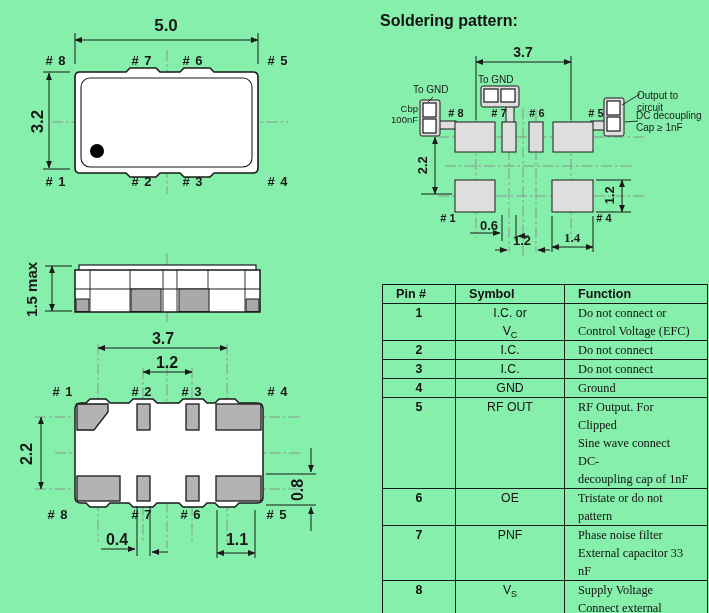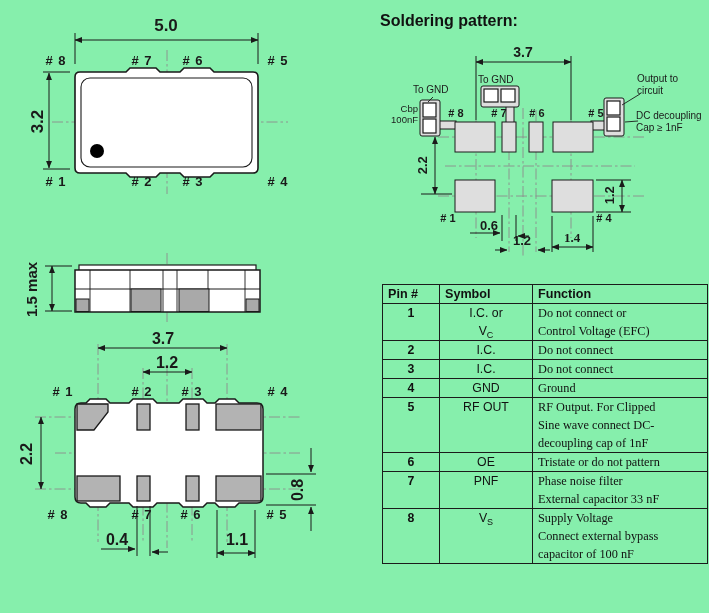--- a/index.html
+++ b/index.html
@@ -13,21 +13,21 @@
   .dimS{font-size:13px;font-weight:700;text-align:center;}
   .pin{font-size:13px;font-weight:600;text-align:center;letter-spacing:1px;}
   .pinS{font-size:11px;font-weight:600;text-align:center;}
   .ann{font-size:10px;line-height:1.15;}
   .annR{text-align:right;}
   .rot{transform:rotate(-90deg);}
   .sec-title{font-weight:700;font-size:16px;color:#111;}
   .tablewrap{position:absolute;left:382px;top:284px;width:326px;}
   .tbl-title{font-weight:700;font-size:15.5px;color:#111;margin:0 0 4px 1px;}
   table.pin-table{border-collapse:collapse;width:100%;font-size:12.3px;line-height:18px;color:#111;}
-  table.pin-table th,table.pin-table td{border:1.5px solid #1b1b1b;padding:0 5px;vertical-align:top;}
+  table.pin-table th,table.pin-table td{border:1.5px solid #1b1b1b;padding:0 13px;vertical-align:top;}
   table.pin-table th{text-align:left;height:18px;font-size:12.6px;}
   .c-pin{text-align:center;font-weight:700;width:46px;}
   .c-sym{text-align:center;width:82px;}
   .c-fn{white-space:pre-line;font-family:Liberation Serif, serif;}
   table.pin-table sub{font-size:9px;line-height:0;}
 </style>
 </head>
 <body>
 
 <div class="canvas">
@@ -214,21 +214,21 @@
   <div class="lbl pin" style="left:125px;top:508px;width:34px;"># 7</div>
   <div class="lbl pin" style="left:174px;top:508px;width:34px;"># 6</div>
   <div class="lbl pin" style="left:260px;top:508px;width:34px;"># 5</div>
 
   <div class="lbl sec-title" style="left:380px;top:12px;">Soldering pattern:</div>
   <div class="lbl dimS" style="left:503px;top:45px;width:40px;font-size:14px;">3.7</div>
   <div class="lbl ann" style="left:413px;top:84px;">To GND</div>
   <div class="lbl ann" style="left:478px;top:74px;">To GND</div>
   <div class="lbl ann annR" style="left:388px;top:104px;width:30px;font-size:9.5px;">Cbp
 100nF</div>
-  <div class="lbl ann" style="left:637px;top:73px;">Output to
+  <div class="lbl ann" style="left:637px;top:90px;">Output to
 circuit</div>
   <div class="lbl ann" style="left:636px;top:110px;">DC decoupling
 Cap ≥ 1nF</div>
   <div class="lbl pinS" style="left:440px;top:107px;width:32px;"># 8</div>
   <div class="lbl pinS" style="left:483px;top:107px;width:32px;"># 7</div>
   <div class="lbl pinS" style="left:521px;top:107px;width:32px;"># 6</div>
   <div class="lbl pinS" style="left:580px;top:107px;width:32px;"># 5</div>
   <div class="lbl pinS" style="left:432px;top:212px;width:32px;"># 1</div>
   <div class="lbl pinS" style="left:588px;top:212px;width:32px;"># 4</div>
   <div class="lbl dimS rot" style="left:403px;top:158px;width:40px;">2.2</div>

